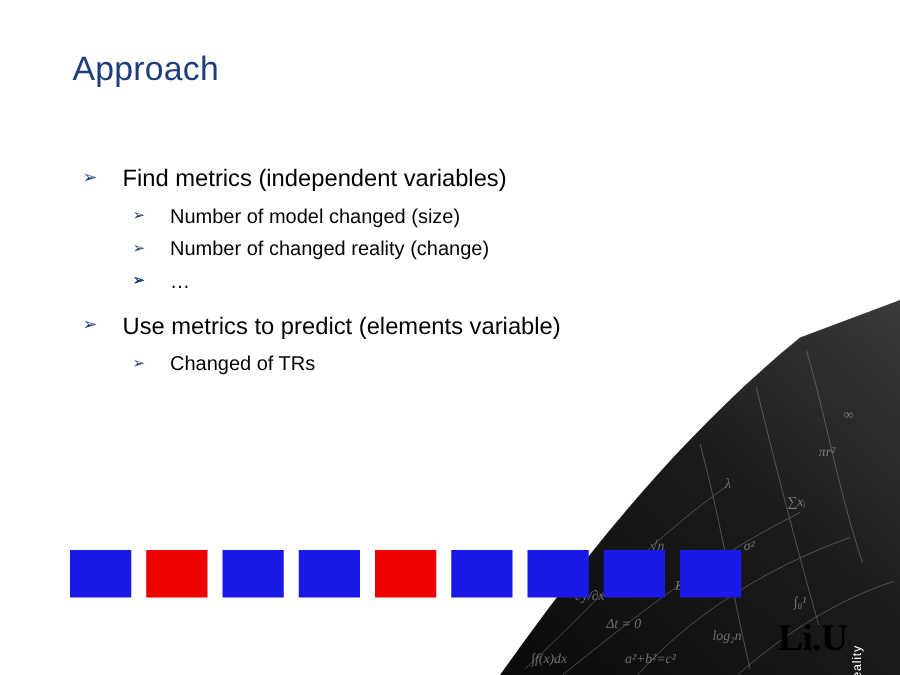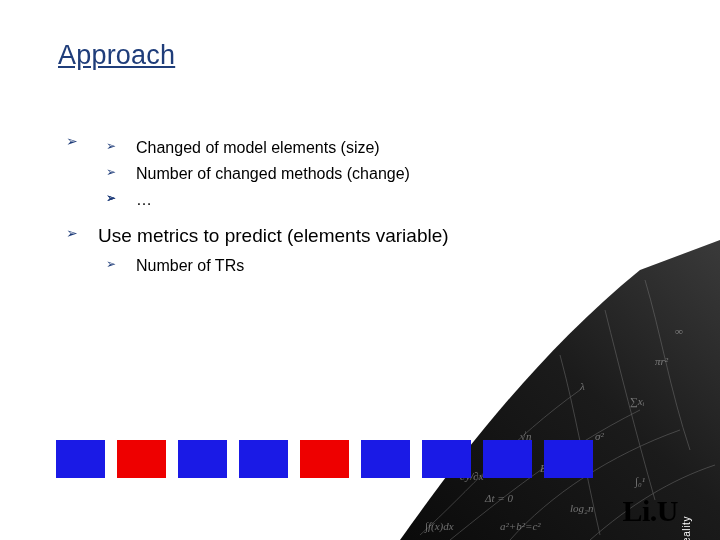--- a/index.html
+++ b/index.html
@@ -35,21 +35,20 @@
 
   
   .slide-title {
     position: absolute;
     left: 58px;
     top: 40px;
     font-size: 27px;
     color: #1F3D7A;
     letter-spacing: 0.2px;
     font-weight: normal;
-    text-decoration: underline;
   }
 
   
   .content {
     position: absolute;
     left: 62px;
     top: 131px;
     width: 600px;
   }
 
@@ -183,30 +182,31 @@
       </g>
     </svg>
   </div>
 
   <div class="slide-title">Approach</div>
 
   <div class="content">
 
     <div class="l1">
       <span class="bullet">➢</span>
+      <span class="text">Find metrics (independent variables)</span>
     </div>
 
     <div class="l2-list">
       <div class="l2">
         <span class="bullet">➢</span>
-        <span class="text">Changed of model elements (size)</span>
-      </div>
-      <div class="l2">
-        <span class="bullet">➢</span>
-        <span class="text">Number of changed methods (change)</span>
+        <span class="text">Number of model changed (size)</span>
+      </div>
+      <div class="l2">
+        <span class="bullet">➢</span>
+        <span class="text">Number of changed reality (change)</span>
       </div>
       <div class="l2">
         <span class="bullet">➢</span>
       </div>
       <div class="l2">
         <span class="bullet">➢</span>
       </div>
       <div class="l2">
         <span class="bullet">➢</span>
         <span class="text">…</span>
@@ -216,21 +216,21 @@
     <div class="spacer-sm"></div>
 
     <div class="l1">
       <span class="bullet">➢</span>
       <span class="text">Use metrics to predict (elements variable)</span>
     </div>
 
     <div class="l2-list">
       <div class="l2">
         <span class="bullet">➢</span>
-        <span class="text">Number of TRs</span>
+        <span class="text">Changed of TRs</span>
       </div>
     </div>
 
   </div>
 
   <div class="squares">
     <div class="sq" style="background: rgb(26, 26, 230);"></div>
     <div class="sq" style="background: rgb(238, 0, 0);"></div>
     <div class="sq" style="background: rgb(26, 26, 230);"></div>
     <div class="sq" style="background: rgb(26, 26, 230);"></div>

